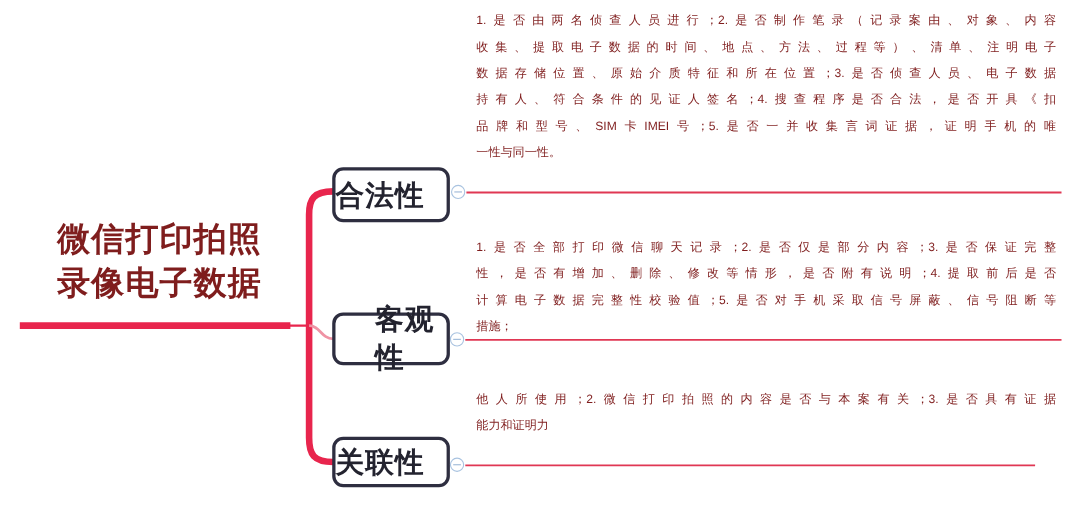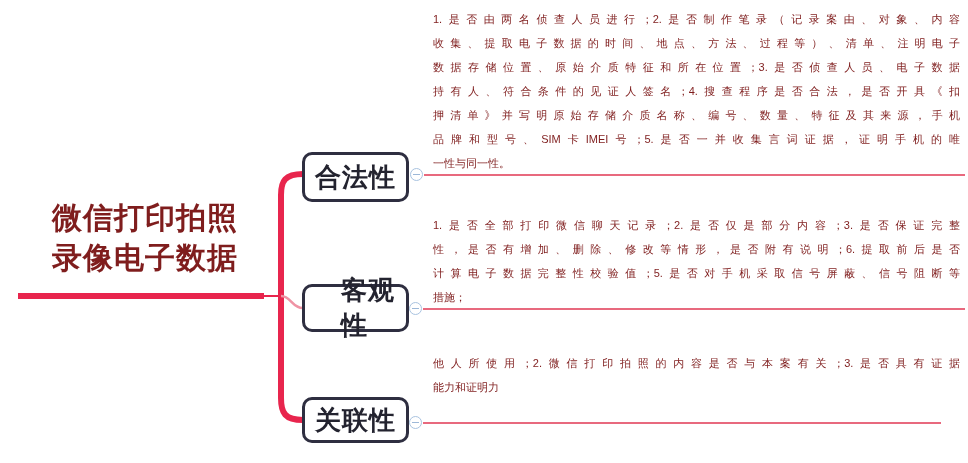--- a/index.html
+++ b/index.html
@@ -15,21 +15,21 @@
   .root-title{
     position:absolute;left:30px;top:198px;width:230px;
     text-align:center;font-weight:bold;font-size:30px;line-height:40px;
     color:#7f1d1d;letter-spacing:1px;
   }
 
   .node-box{
     position:absolute;left:302px;width:107px;
     box-sizing:border-box;
     border:3px solid #2e2e40;border-radius:10px;background:#ffffff;
-    display:flex;align-items:center;justify-content:center;
+    display:flex;align-items:center;
     font-weight:bold;font-size:26px;color:#23232f;letter-spacing:1px;
     cursor:pointer;
   }
   #box-legality{top:152px;height:50px;}
   #box-objectivity{top:284px;height:48px;padding-left:36px;}
   #box-relevance{top:397px;height:46px;}
 
   .toggle{
     position:absolute;width:13px;height:13px;border-radius:50%;
     background:#ffffff;border:1.5px solid #a9c3e0;box-sizing:border-box;
@@ -96,27 +96,26 @@
     </div>
   <div class="toggle" id="toggle-relevance">
       <span class="minus"></span>
     </div>
 
   <div class="detail" id="detail-legality">
       <div class="pline">1.是否由两名侦查人员进行；2.是否制作笔录（记录案由、对象、内容</div>
       <div class="pline">收集、提取电子数据的时间、地点、方法、过程等）、清单、注明电子</div>
       <div class="pline">数据存储位置、原始介质特征和所在位置；3.是否侦查人员、电子数据</div>
       <div class="pline">持有人、符合条件的见证人签名；4.搜查程序是否合法，是否开具《扣</div>
-      <div class="pline">押清单》并写明原始存储介质名称、编号、数量、特征及其来源，手机</div>
       <div class="pline">品牌和型号、SIM卡IMEI号；5.是否一并收集言词证据，证明手机的唯</div>
       <div class="pline last">一性与同一性。</div>
     </div>
   <div class="detail" id="detail-objectivity">
       <div class="pline">1.是否全部打印微信聊天记录；2.是否仅是部分内容；3.是否保证完整</div>
-      <div class="pline">性，是否有增加、删除、修改等情形，是否附有说明；6.提取前后是否</div>
+      <div class="pline">性，是否有增加、删除、修改等情形，是否附有说明；4.提取前后是否</div>
       <div class="pline">计算电子数据完整性校验值；5.是否对手机采取信号屏蔽、信号阻断等</div>
       <div class="pline last">措施；</div>
     </div>
   <div class="detail" id="detail-relevance">
       <div class="pline">他人所使用；2.微信打印拍照的内容是否与本案有关；3.是否具有证据</div>
       <div class="pline last">能力和证明力</div>
     </div>
 
 </div>
 

